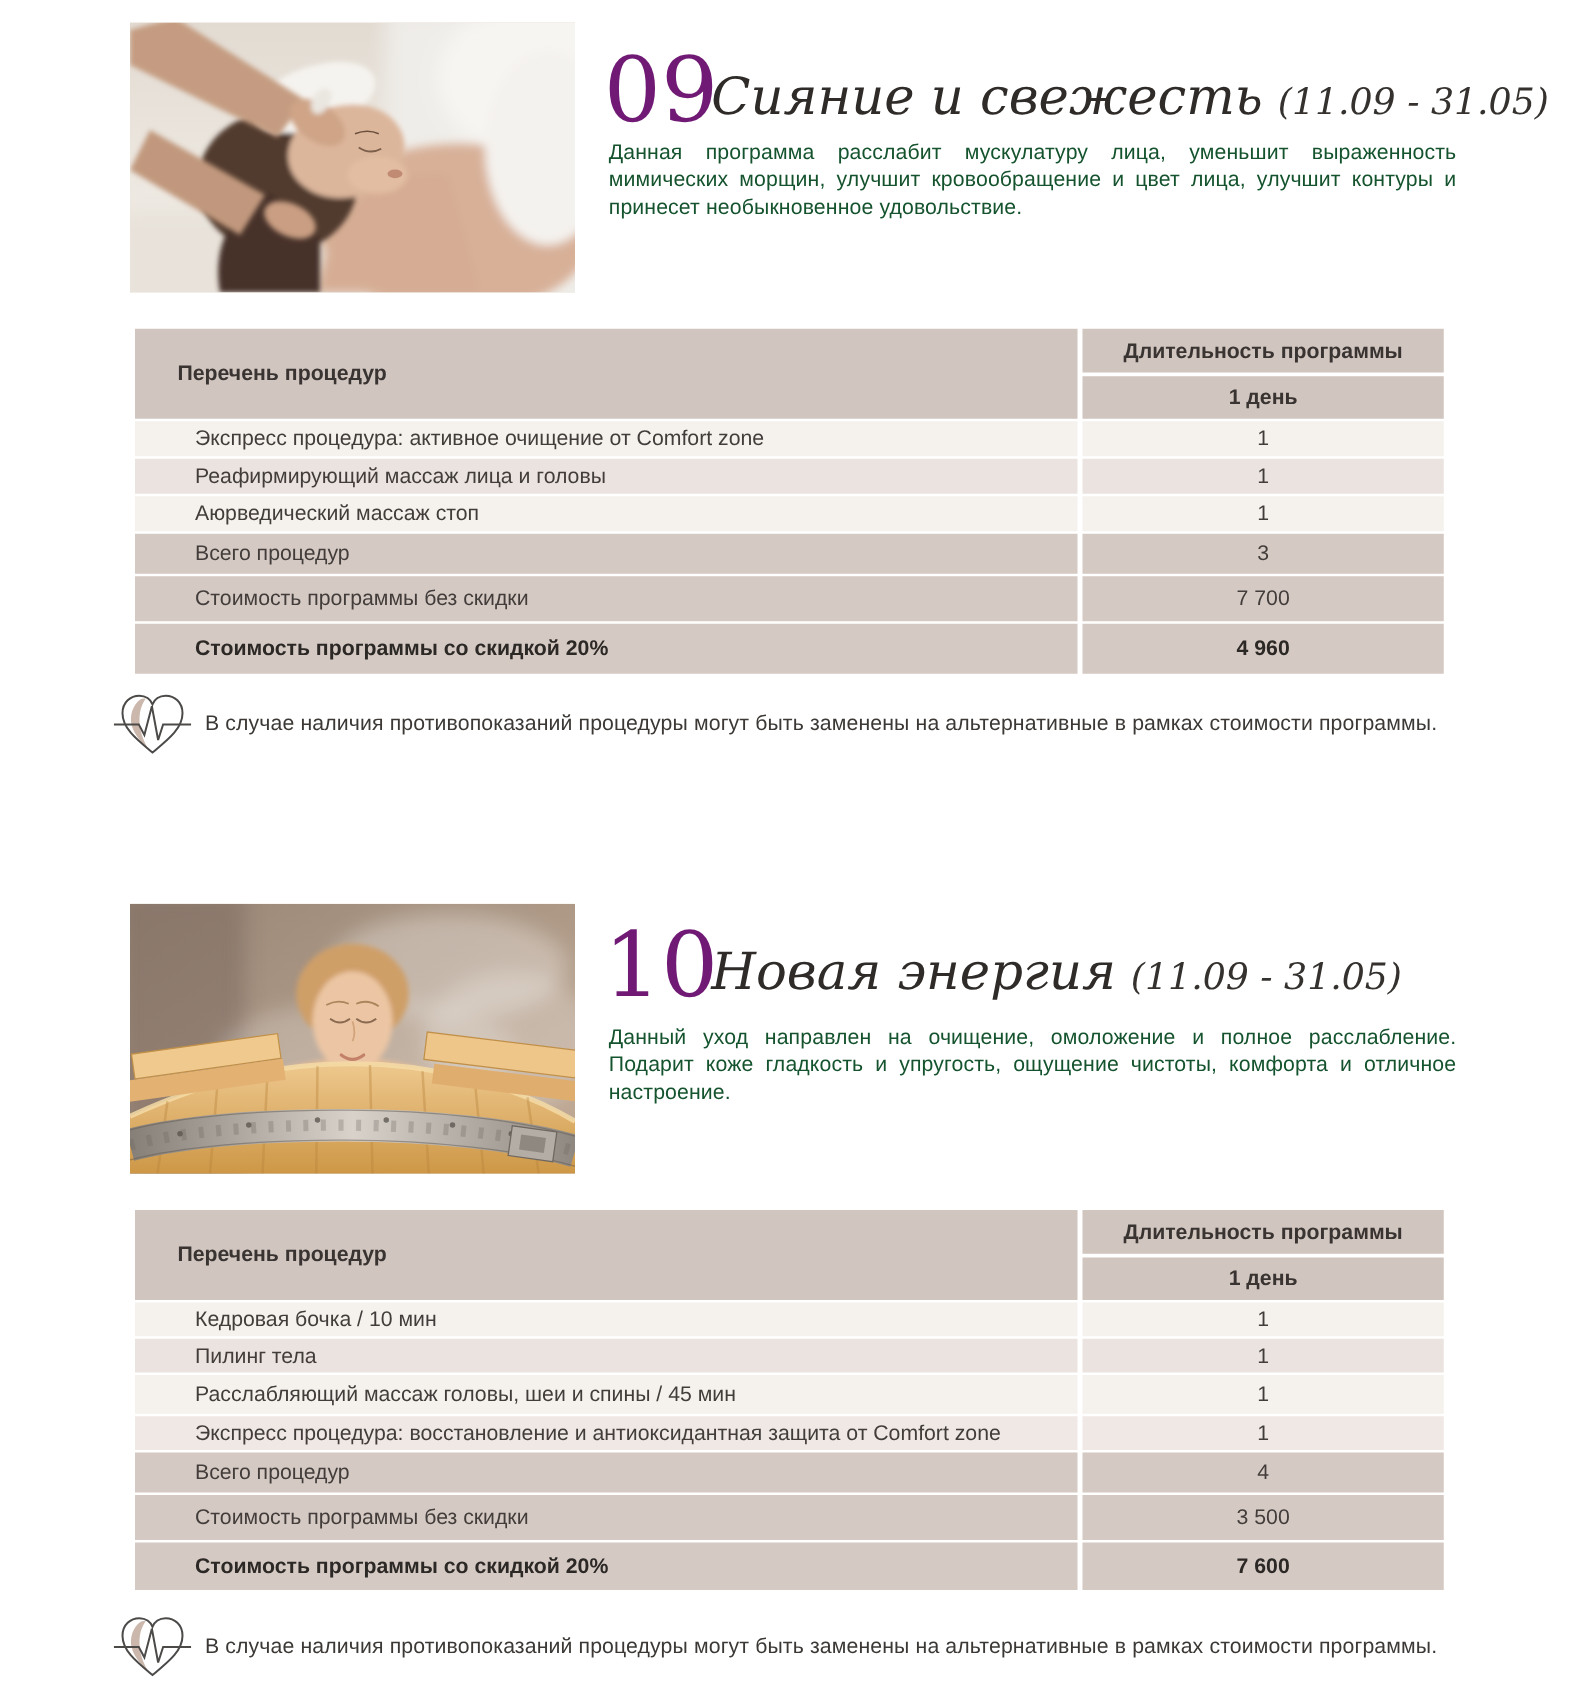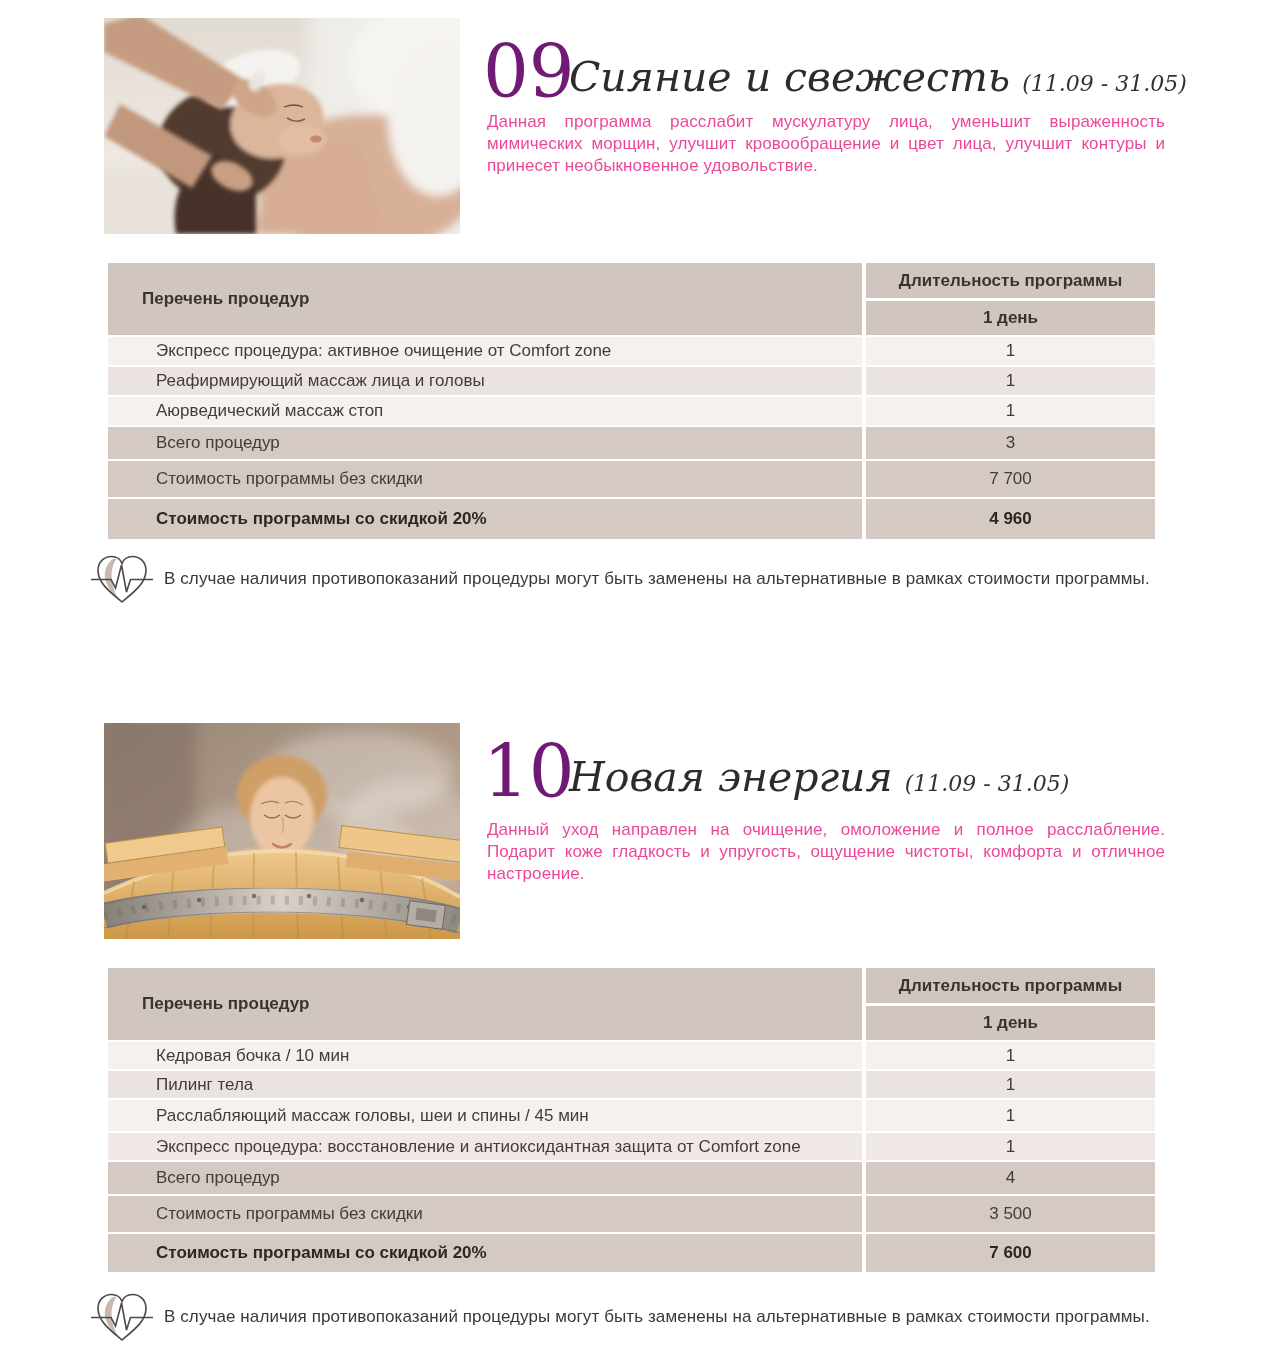--- a/index.html
+++ b/index.html
@@ -13,25 +13,25 @@
 
   
   .pnum{position:absolute;font-family:"DejaVu Serif",serif;
         font-size:72px;line-height:1;color:#701a75;}
   #pnum-0{left:483px;top:36px;}
   #pnum-1{left:483px;top:736px;}
   .ptitle{position:absolute;margin:0;font-family:"DejaVu Serif",serif;font-style:italic;font-weight:400;
           font-size:41px;line-height:1.1;color:#2e2b29;white-space:nowrap;}
   #ptitle-0{left:569px;top:55px;}
   #ptitle-1{left:569px;top:755px;}
-  .pdates{font-size:22px;margin-left:12px;color:#34312e;}
+  .pdates{font-size:29px;margin-left:12px;color:#34312e;}
 
   
   .pdesc{position:absolute;left:487px;width:678px;margin:0;font-size:17px;line-height:22px;
-         letter-spacing:0.1px;color:#ec4899;text-align:justify;}
+         letter-spacing:0.1px;color:#14532d;text-align:justify;}
   #pdesc-0{top:111px;}
   #pdesc-1{top:819px;}
 
   
   .ptable{position:absolute;left:108px;width:1047px;font-size:17px;color:#423d3a;}
   #ptable-0{top:263px;}
   #ptable-1{top:968px;}
   .thead{display:flex;gap:4px;}
   .th-left{width:754px;height:72px;background:#d1c5bf;display:flex;align-items:center;
            padding-left:34px;box-sizing:border-box;font-weight:bold;color:#393431;}

